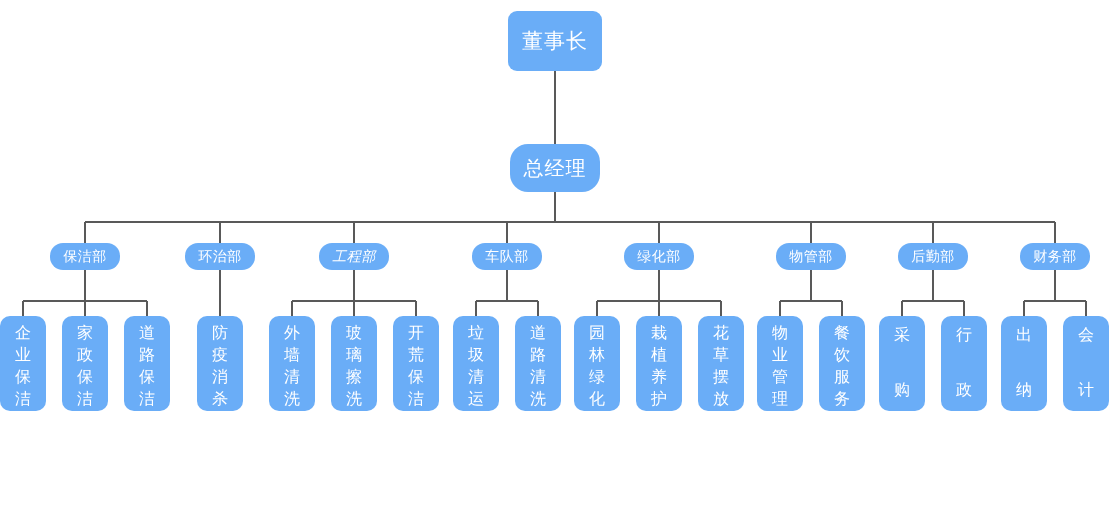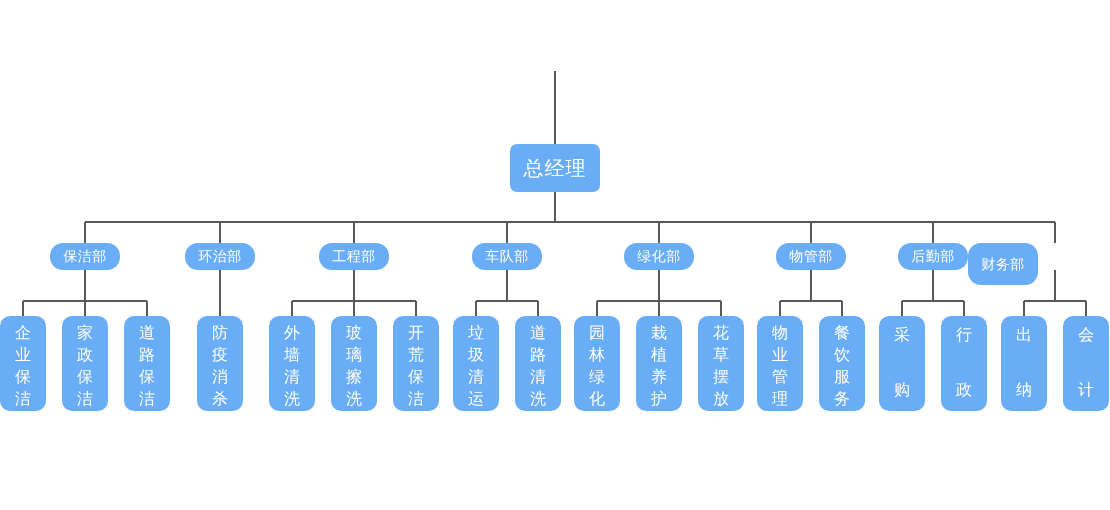--- a/index.html
+++ b/index.html
@@ -44,21 +44,21 @@
     white-space: nowrap;
   }
 
   .node-root {
     border-radius: 9px;
     font-size: 21px;
     letter-spacing: 1px;
   }
 
   .node-exec {
-    border-radius: 7px;
+    border-radius: 18px;
     font-size: 20px;
     letter-spacing: 1px;
   }
 
   .node-dept {
     border-radius: 13px;
     font-size: 14px;
     letter-spacing: 0.5px;
   }
 
@@ -82,20 +82,23 @@
     justify-content: flex-start;
   }
 </style>
 </head>
 <body>
 
 <div id="chart-canvas">
     <div class="line line-v" style="left: 554px; top: 71px; height: 73px;"></div>
     <div class="line line-v" style="left: 554px; top: 192px; height: 30px;"></div>
     <div class="line line-h" style="left: 85px; top: 221px; width: 970px;"></div>
+    <div class="node node-root" style="left: 508px; top: 11px; width: 94px; height: 60px;">
+      <span>董事长</span>
+    </div>
     <div class="node node-exec" style="left: 510px; top: 144px; width: 90px; height: 48px;">
       <span>总经理</span>
     </div>
     <div class="line line-v" style="left: 84px; top: 222px; height: 21px;"></div>
     <div class="node node-dept" style="left: 50px; top: 243px; width: 70px; height: 27px;">
       <span>保洁部</span>
     </div>
     <div class="line line-v" style="left: 84px; top: 270px; height: 31px;"></div>
     <div class="line line-h" style="left: 23px; top: 300px; width: 124px;"></div>
     <div class="line line-v" style="left: 22px; top: 301px; height: 15px;"></div>
@@ -124,21 +127,21 @@
       <span>环治部</span>
     </div>
     <div class="line line-v" style="left: 219px; top: 270px; height: 46px;"></div>
     <div class="node node-leaf fill" style="left: 197px; top: 316px; width: 46px; height: 95px;">
       <span class="vchar">防</span>
       <span class="vchar">疫</span>
       <span class="vchar">消</span>
       <span class="vchar">杀</span>
     </div>
     <div class="line line-v" style="left: 353px; top: 222px; height: 21px;"></div>
-    <div class="node node-dept" style="left: 319px; top: 243px; width: 70px; height: 27px;">
+    <div class="node node-dept" style="left: 319px; top: 243px; width: 70px; height: 27px; font-style: italic;">
       <span>工程部</span>
     </div>
     <div class="line line-v" style="left: 353px; top: 270px; height: 31px;"></div>
     <div class="line line-h" style="left: 292px; top: 300px; width: 124px;"></div>
     <div class="line line-v" style="left: 291px; top: 301px; height: 15px;"></div>
     <div class="node node-leaf fill" style="left: 269px; top: 316px; width: 46px; height: 95px;">
       <span class="vchar">外</span>
       <span class="vchar">墙</span>
       <span class="vchar">清</span>
       <span class="vchar">洗</span>
@@ -234,21 +237,21 @@
     <div class="node node-leaf spread" style="left: 879px; top: 316px; width: 46px; height: 95px;">
       <span class="vchar">采</span>
       <span class="vchar">购</span>
     </div>
     <div class="line line-v" style="left: 963px; top: 301px; height: 15px;"></div>
     <div class="node node-leaf spread" style="left: 941px; top: 316px; width: 46px; height: 95px;">
       <span class="vchar">行</span>
       <span class="vchar">政</span>
     </div>
     <div class="line line-v" style="left: 1054px; top: 222px; height: 21px;"></div>
-    <div class="node node-dept" style="left: 968px; top: 243px; width: 70px; height: 42px;">
+    <div class="node node-dept" style="left: 1020px; top: 243px; width: 70px; height: 27px;">
       <span>财务部</span>
     </div>
     <div class="line line-v" style="left: 1054px; top: 270px; height: 31px;"></div>
     <div class="line line-h" style="left: 1024px; top: 300px; width: 62px;"></div>
     <div class="line line-v" style="left: 1023px; top: 301px; height: 15px;"></div>
     <div class="node node-leaf spread" style="left: 1001px; top: 316px; width: 46px; height: 95px;">
       <span class="vchar">出</span>
       <span class="vchar">纳</span>
     </div>
     <div class="line line-v" style="left: 1085px; top: 301px; height: 15px;"></div>

